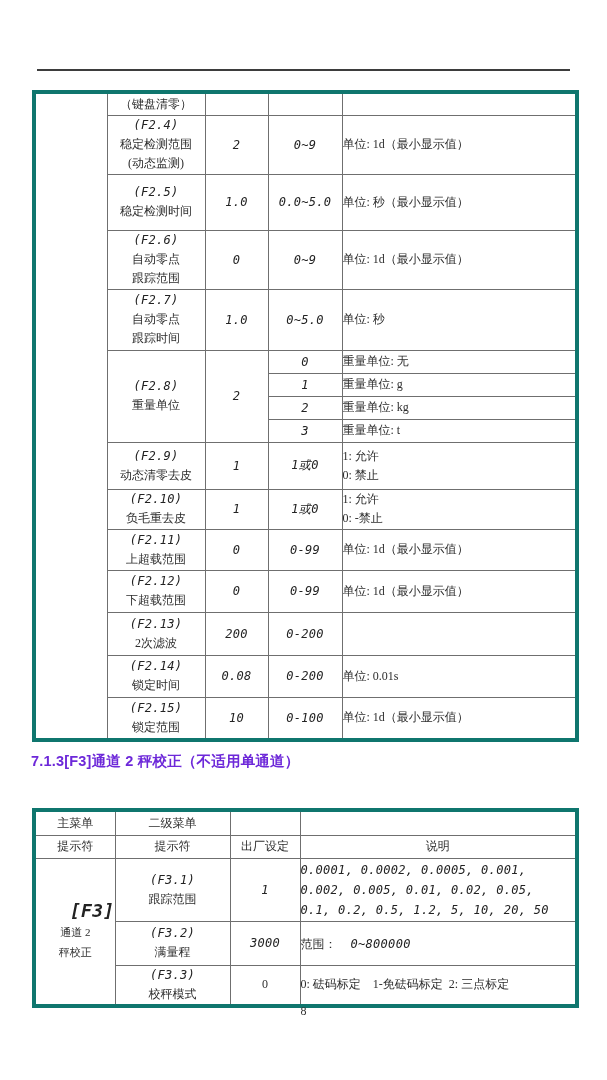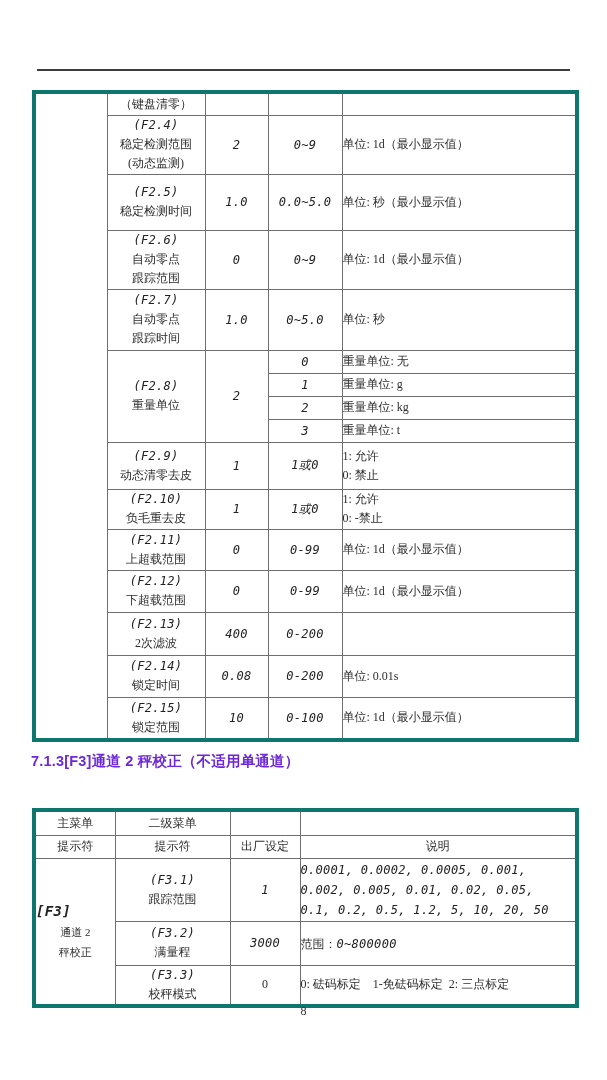--- a/index.html
+++ b/index.html
@@ -27,23 +27,23 @@
   .opt-desc { text-align:left; padding-left:14px; }
   .heading {
     position:absolute; left:31px; top:752px;
     font-family:"Liberation Sans", sans-serif; font-weight:bold;
     font-size:14.5px; color:#6d28d9; letter-spacing:0.2px;
   }
   .pageno {
     position:absolute; left:0; right:0; top:1004px; text-align:center;
     font-family:"Liberation Serif", serif; font-size:12px; color:#333;
   }
-  .mainmenu-code { font-size:14px; line-height:22px; text-align:left; font-weight:bold; }
+  .mainmenu-code { font-size:18px; line-height:22px; text-align:right; font-weight:bold; }
   .mainmenu-line { font-size:11px; line-height:20px; text-align:center; }
-  .rng-label { display:inline-block; }
+  .rng-label { display:inline-block; margin-right:14px; }
 </style>
 </head>
 <body>
 
 <div class="rule-top"></div>
 
 <table class="tbl" id="t1" style="left:32px; top:90px; width:543px;">
   <colgroup>
       <col style="width:73px">
       <col style="width:98px">
@@ -173,21 +173,21 @@
       <td class="center lcd">0-99</td>
       <td class="desc cn">
         <div class="dl">单位: 1d（最小显示值）</div>
       </td>
     </tr>
     <tr style="height:43px">
       <td>
         <div class="lcd nm-line">(F2.13)</div>
         <div class="cn nm-line">2次滤波</div>
       </td>
-      <td class="center lcd">400</td>
+      <td class="center lcd">200</td>
       <td class="center lcd">0-200</td>
       <td class="desc cn"></td>
     </tr>
     <tr style="height:42px">
       <td>
         <div class="lcd nm-line">(F2.14)</div>
         <div class="cn nm-line">锁定时间</div>
       </td>
       <td class="center lcd">0.08</td>
       <td class="center lcd">0-200</td>

